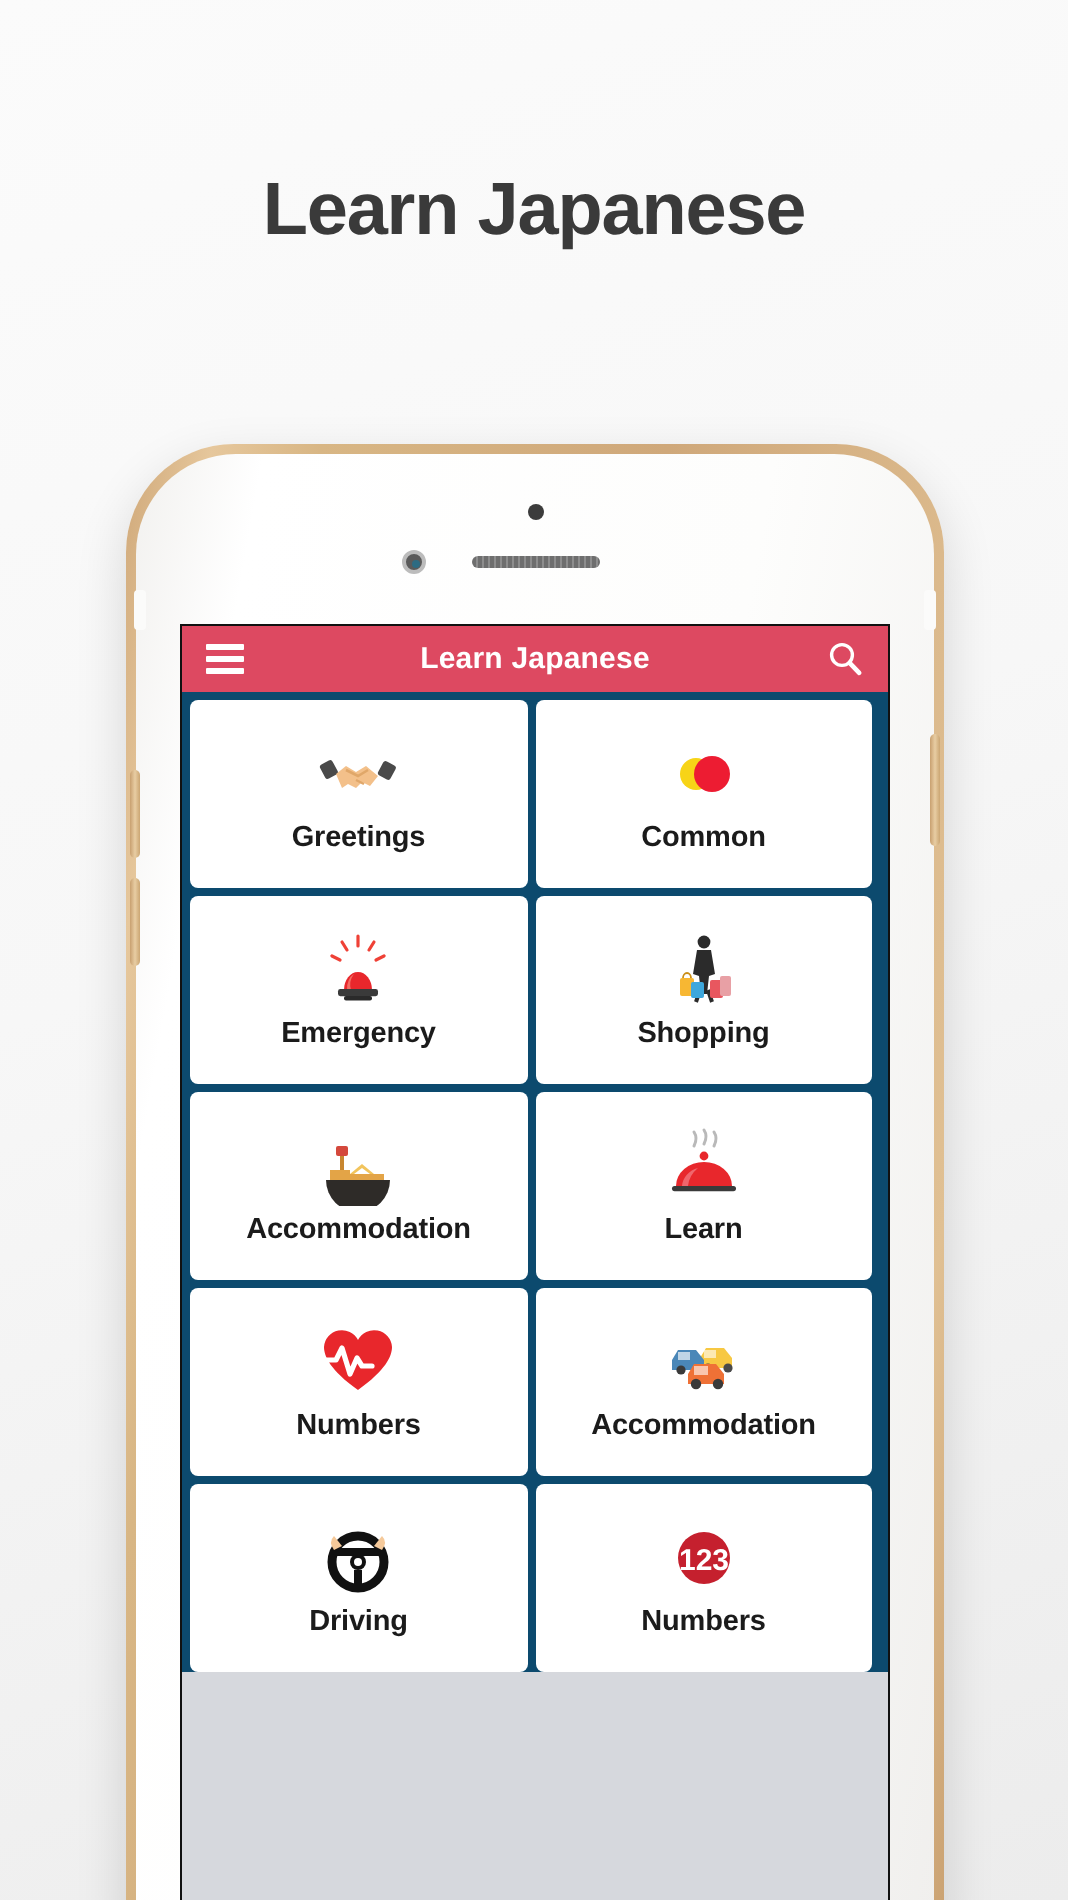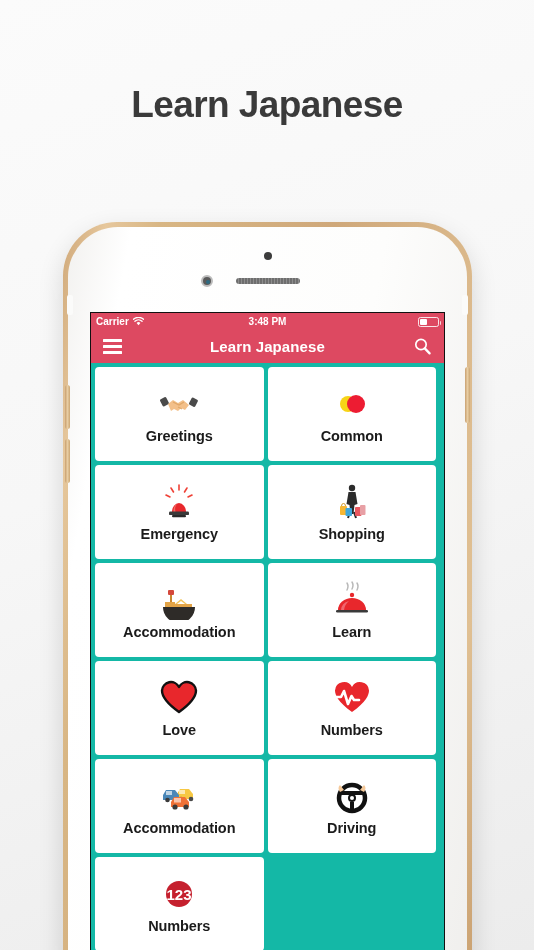--- a/index.html
+++ b/index.html
@@ -108,21 +108,21 @@
   .hamburger{width:19px;display:flex;flex-direction:column;gap:3px;z-index:2;cursor:pointer;}
   .hamburger span{display:block;height:3px;background:#fff;border-radius:.5px;}
   .search-btn{margin-left:auto;z-index:2;cursor:pointer;display:flex;align-items:center;}
 
   
   .grid{
     display:grid;
     grid-template-columns:1fr 1fr;
     gap:4px;
     padding:4px 8px 0 4px;
-    background:#14b8a6;
+    background:#0c4a6e;
   }
   .card{
     background:#fff;
     border-radius:4px;
     height:94px;
     display:flex;
     flex-direction:column;
     align-items:center;
     justify-content:center;
     gap:4px;
@@ -150,36 +150,20 @@
     <div class="btn-side vol-up"></div>
     <div class="btn-side vol-dn"></div>
     <div class="btn-side pwr"></div>
 
     <div class="camera"></div>
     <div class="sensor"></div>
     <div class="speaker"></div>
 
     <div class="screen">
 
-      <div class="statusbar">
-        <div class="sb-carrier">
-          <span>Carrier</span>
-          <svg width="11" height="9" viewBox="0 0 11 9">
-            <path d="M5.5 8.2 L3.6 5.9 a3 3 0 0 1 3.8 0 Z" fill="#fff"></path>
-            <path d="M1.9 4.3 a5.2 5.2 0 0 1 7.2 0" stroke="#fff" stroke-width="1.3" fill="none" stroke-linecap="round"></path>
-            <path d="M0.4 2.3 a7.6 7.6 0 0 1 10.2 0" stroke="#fff" stroke-width="1.3" fill="none" stroke-linecap="round"></path>
-          </svg>
-        </div>
-        <div class="sb-time">3:48 PM</div>
-        <div class="sb-right">
-          <div class="battery">
-            <div class="battery-fill" id="battery-fill" style="width: 40%;"></div>
-          </div>
-        </div>
-      </div>
 
       <div class="navbar">
         <div class="hamburger">
           <span></span>
             <span></span>
             <span></span>
         </div>
         <div class="navtitle">Learn Japanese</div>
         <div class="search-btn">
           <svg width="19" height="19" viewBox="0 0 19 19">
@@ -270,28 +254,20 @@
                 <path d="M6 30 a14 12 0 0 1 28 0z" fill="#e8272c"></path>
                 <path d="M9 30 a11 10 0 0 1 8-9 a16 14 0 0 0-5 9z" fill="#f0666d"></path>
                 <rect x="4" y="30" width="32" height="2.6" rx="1.3" fill="#3a3a3a"></rect>
               </svg>
             </div>
             <div class="card-label">Learn</div>
           </div>
           <div class="card">
             <div class="card-icon">
               <svg width="40" height="40" viewBox="0 0 40 40">
-                <path d="M20 34 C6 24 3 17 3 12.5 A9 9 0 0 1 20 9 A9 9 0 0 1 37 12.5 C37 17 34 24 20 34z" fill="#e8272c" stroke="#111" stroke-width="2.4" stroke-linejoin="round"></path>
-              </svg>
-            </div>
-            <div class="card-label">Love</div>
-          </div>
-          <div class="card">
-            <div class="card-icon">
-              <svg width="40" height="40" viewBox="0 0 40 40">
                 <path d="M20 34 C6 24 3 17 3 12.5 A9 9 0 0 1 20 9 A9 9 0 0 1 37 12.5 C37 17 34 24 20 34z" fill="#e8272c"></path>
                 <path d="M2 19 h7 l3-6 4 13 3.5-8 2.5 4 h5" stroke="#fff" stroke-width="2.6" fill="none" stroke-linecap="round" stroke-linejoin="round"></path>
               </svg>
             </div>
             <div class="card-label">Numbers</div>
           </div>
           <div class="card">
             <div class="card-icon">
               <svg width="40" height="40" viewBox="0 0 40 40">
                 <path d="M18 18 l3-5 h9 l4 5 v5 h-16z" fill="#f7c843"></path>

